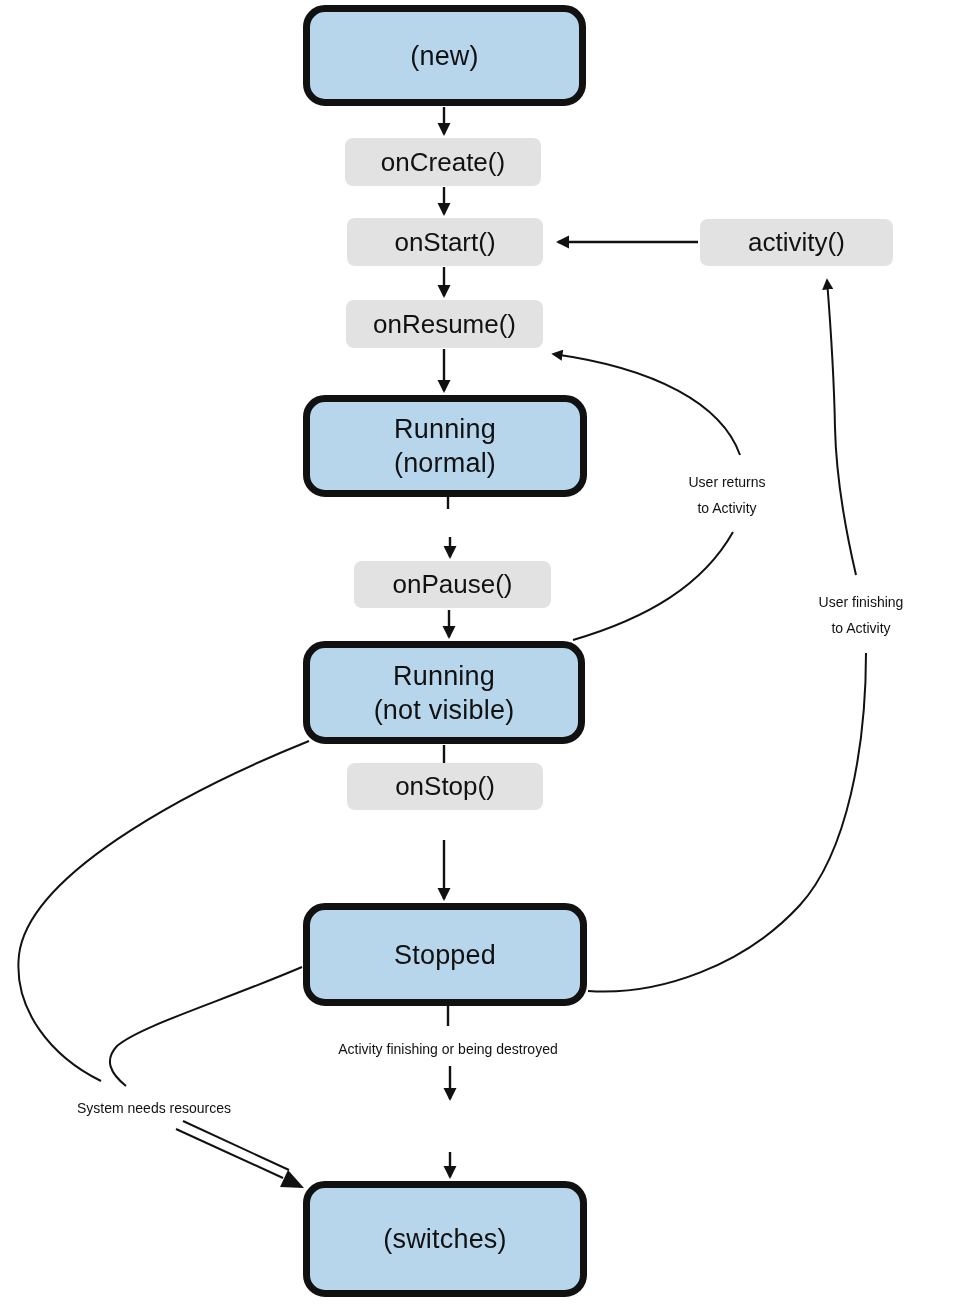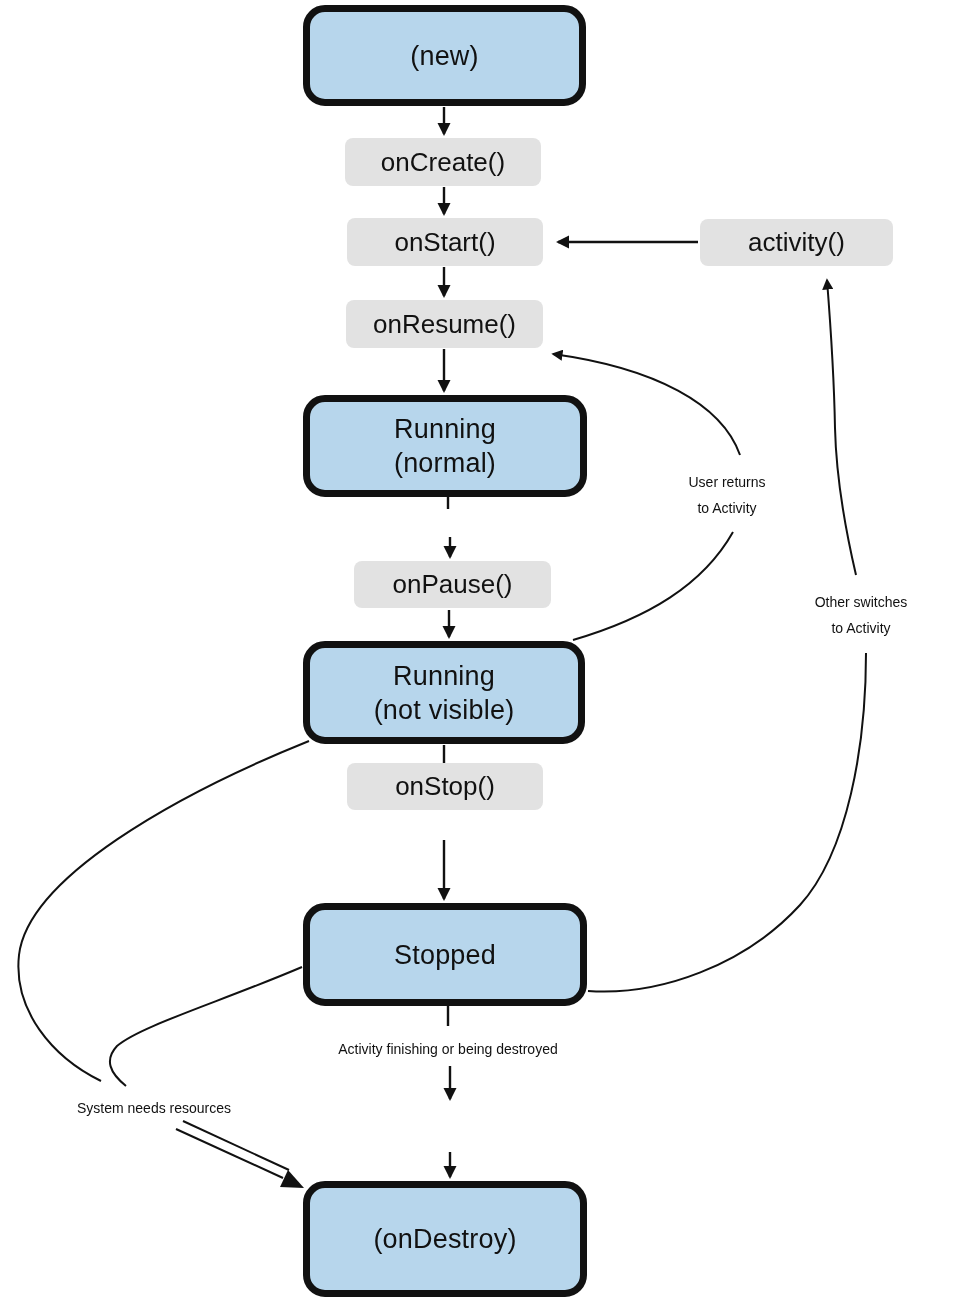--- a/index.html
+++ b/index.html
@@ -109,21 +109,21 @@
   <div class="state" style="left:303px; top:641px; width:282px; height:103px">
     <span>Running</span>
     <span>(not visible)</span>
   </div>
 
   <div class="state" style="left:303px; top:903px; width:284px; height:103px">
     <span>Stopped</span>
   </div>
 
   <div class="state" style="left:303px; top:1181px; width:284px; height:116px">
-    <span>(onDestroy)</span>
+    <span>(switches)</span>
   </div>
 
   <div class="callback" style="left:345px; top:138px; width:196px; height:48px">
     <span>onCreate()</span>
   </div>
 
   <div class="callback" style="left:347px; top:218px; width:196px; height:48px">
     <span>onStart()</span>
   </div>
 
@@ -144,21 +144,21 @@
   </div>
 
 
 
   <div class="edge-label" style="left:727px; top:495px">
     <span>User returns</span>
     <span>to Activity</span>
   </div>
 
   <div class="edge-label" style="left:861px; top:615px">
-    <span>Other switches</span>
+    <span>User finishing</span>
     <span>to Activity</span>
   </div>
 
   <div class="edge-label" style="left:154px; top:1108px">System needs resources</div>
 
   <div class="edge-label" style="left:448px; top:1049px">Activity finishing or being destroyed</div>
 
 </div>
 
 </body></html>

